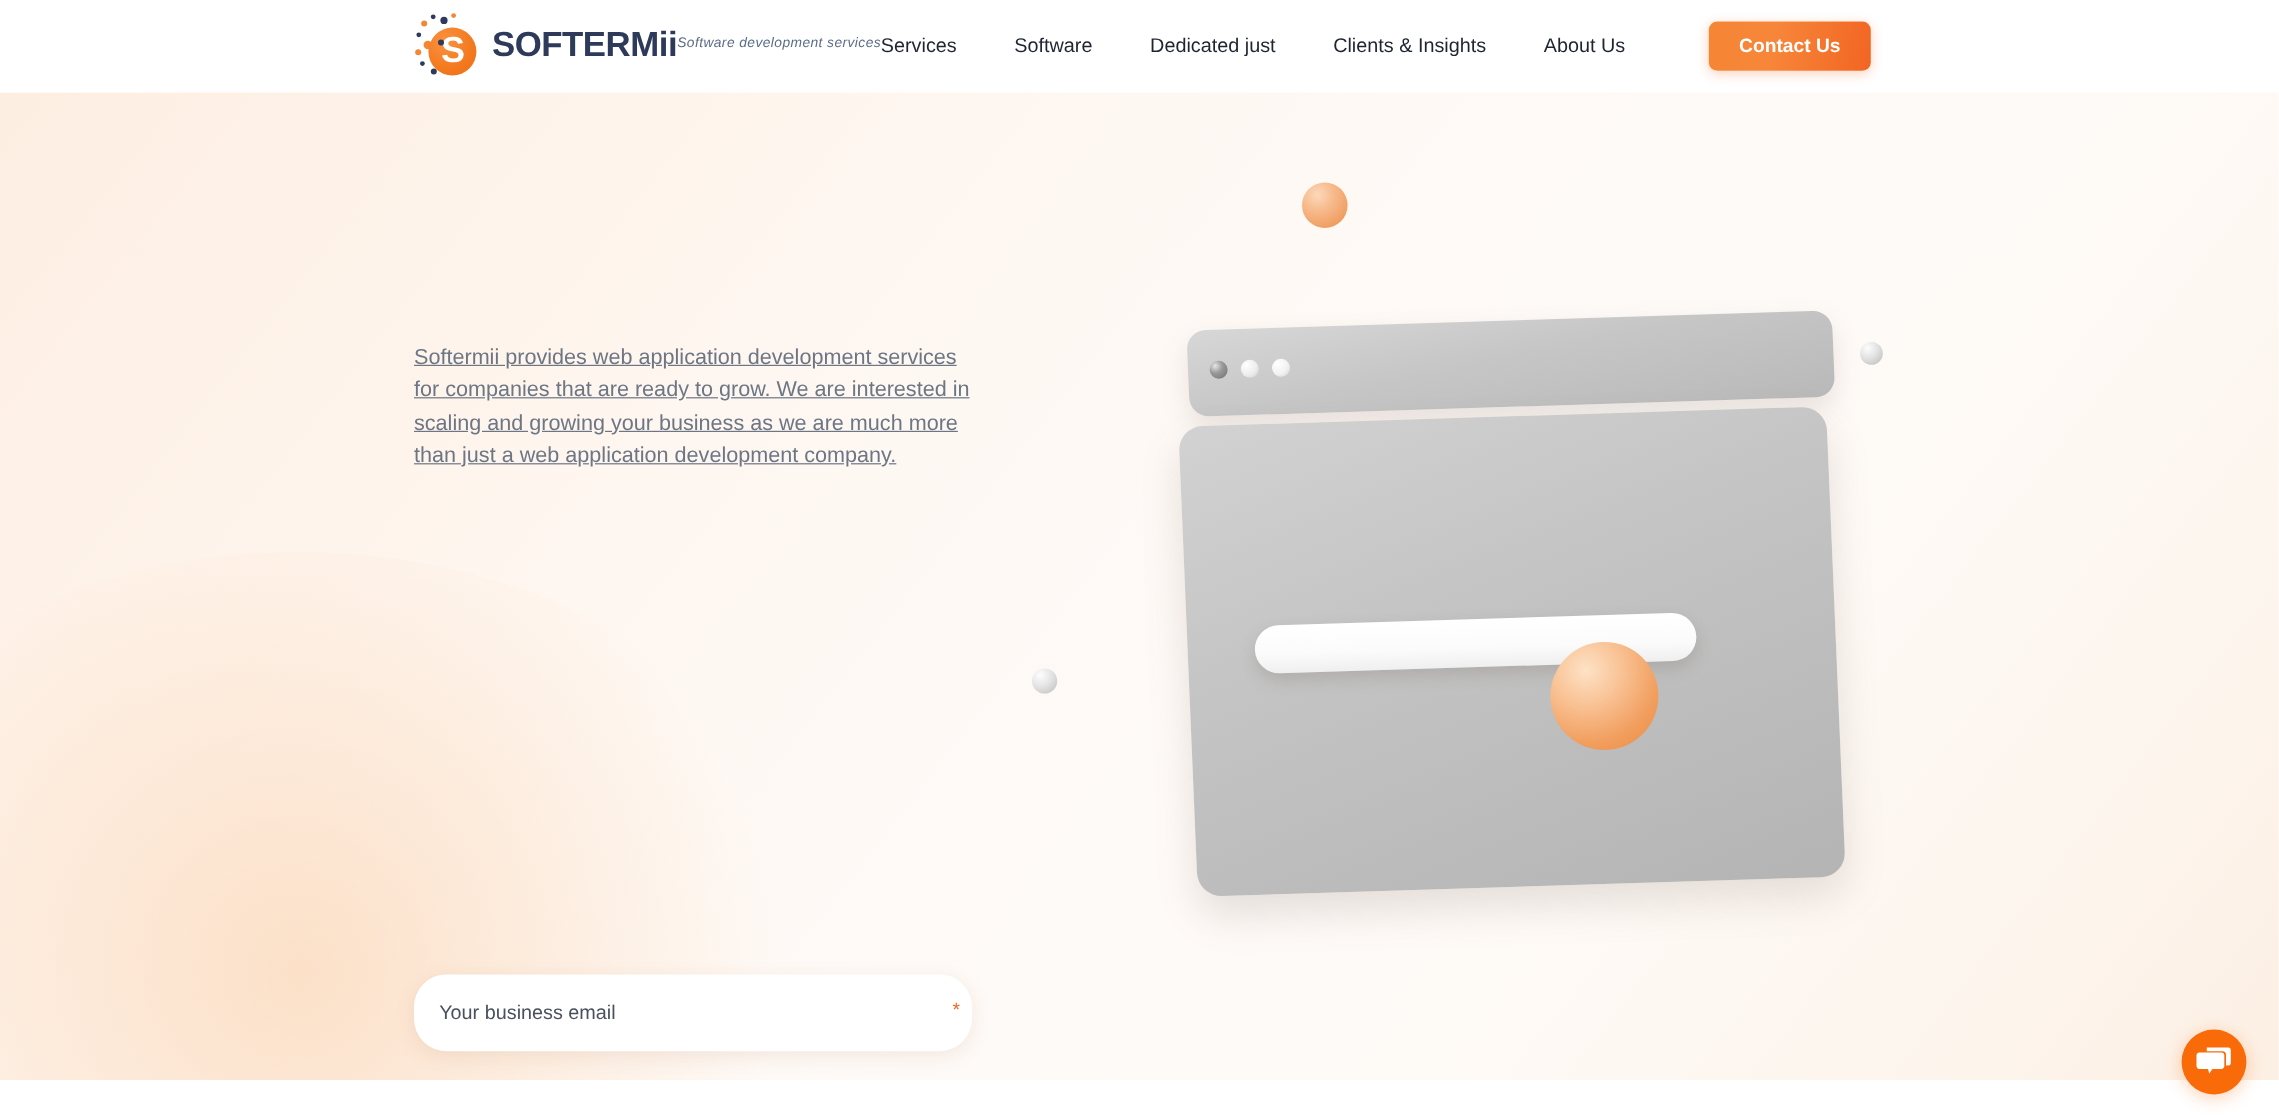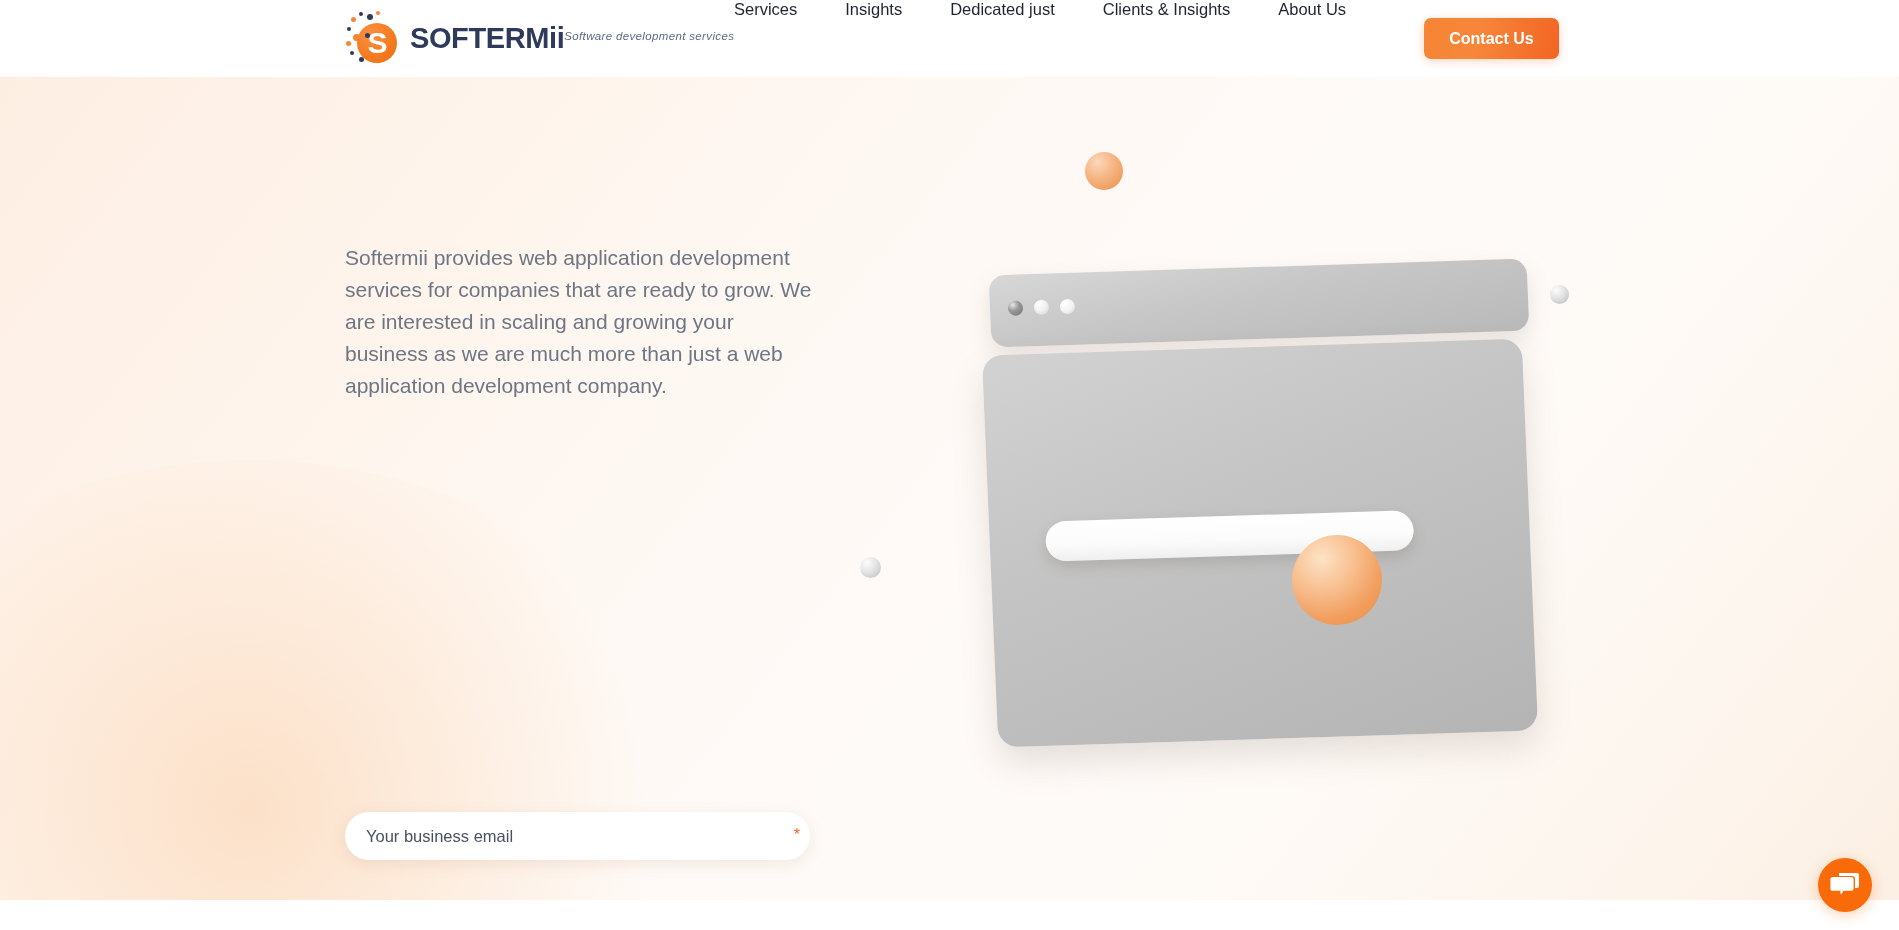--- a/index.html
+++ b/index.html
@@ -45,21 +45,21 @@
     letter-spacing:-0.4px; line-height:1.02;
   }
   .logo-sub {
     font-size:11.5px; color:#5b6b87; letter-spacing:0.35px;
     margin-top:6px;
     font-style:italic;
   }
 
   .nav {
     position:absolute; left:710px; top:0;
-    height:77px; display:flex; gap:0;
+    height:77px; display:flex; align-items:center; gap:0;
   }
   .nav-item {
     font-size:16.5px; color:#1e2430;
     padding:0 24px; cursor:pointer; white-space:nowrap;
   }
   .contact-btn {
     position:absolute; left:1424px; top:18px;
     width:135px; height:41px; border-radius:7px;
     background:linear-gradient(100deg, #f58634 0%, #f7863a 40%, #f26522 100%);
     color:#fff; font-size:16px; font-weight:bold;
@@ -90,27 +90,27 @@
     pointer-events:none;
   }
 
   .hero-left { position:absolute; left:345px; top:165px; width:520px; z-index:5; }
   .hero-title {
     font-size:61px; line-height:1.05; font-weight:bold;
     color:#1d222e; letter-spacing:-1.6px;
     font-family:"Liberation Sans", sans-serif;
   }
   .hero-desc {
-    width:475px;
-    font-size:21px; line-height:1.52; color:#6d7684;
+    margin-top:42px; width:475px;
+    font-size:18px; line-height:1.52; color:#6d7684;text-decoration:underline;
   }
 
   .email-form {
     position:absolute; left:345px; top:735px;
-    width:465px; height:48px;
+    width:465px; height:64px;
     background:#ffffff; border-radius:27px;
     box-shadow:0 4px 16px rgba(160,110,70,0.13);
     display:flex; align-items:center; z-index:6;
   }
   .email-input {
     flex:1; border:none; outline:none; background:transparent;
     padding:0 0 0 21px; font-size:16.5px; color:#3e4756;
     font-family:"Liberation Sans", sans-serif;
   }
   .email-input::placeholder { color:#49515e; }
@@ -206,21 +206,21 @@
         <span class="dot" style="left:20px; top:22px; width:5px; height:5px; background:#2e3a59; z-index:3;"></span>
       </span>
       <span class="logo-text">
         <span class="logo-title">SOFTERMii</span>
         <span class="logo-sub">Software development services</span>
       </span>
     </a>
 
     <nav class="nav">
       <span class="nav-item">Services</span>
-      <span class="nav-item">Insights</span>
+      <span class="nav-item">Software</span>
       <span class="nav-item">Dedicated just</span>
       <span class="nav-item">Clients &amp; Insights</span>
       <span class="nav-item">About Us</span>
     </nav>
 
     <button class="contact-btn">Contact Us</button>
   </header>
 
   <section class="hero">
 

